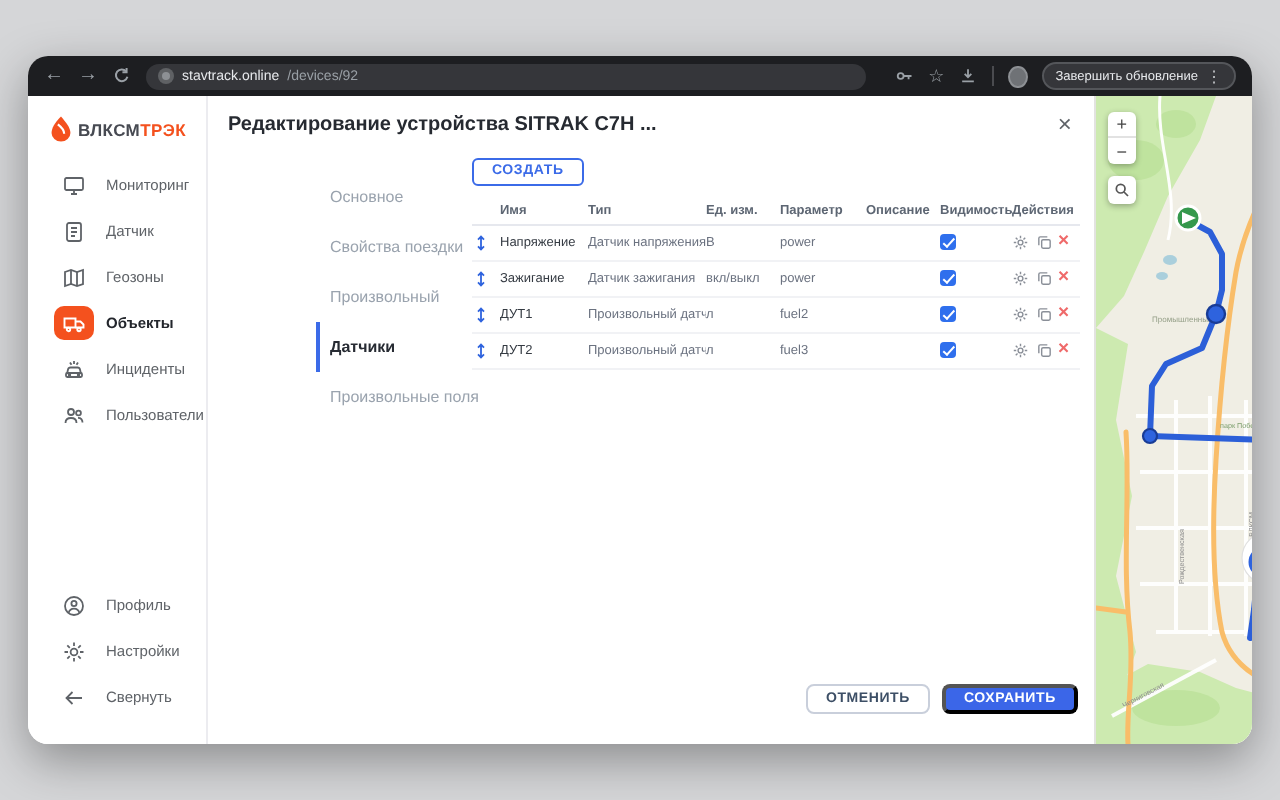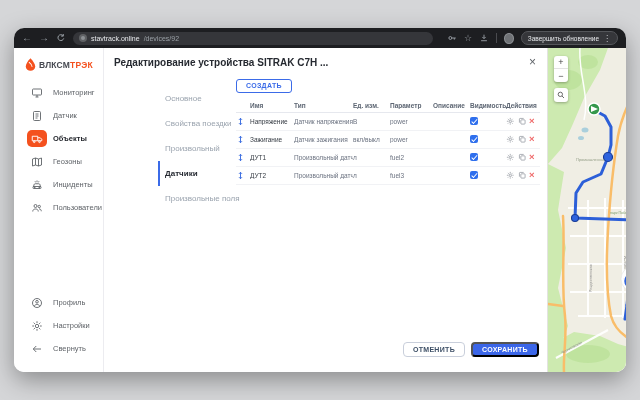--- a/index.html
+++ b/index.html
@@ -162,39 +162,39 @@
           </div>
           <div class="nav-item">
             <span class="nav-ic">
               <svg viewBox="0 0 24 24" fill="none" stroke="#5f6368" stroke-width="1.8">
                 <rect x="5" y="3" width="14" height="18" rx="2"></rect>
                   <path d="M9,8 H15 M9,12 H15 M9,16 H13"></path>
               </svg>
               </span>
             <span class="nav-label">Датчик</span>
           </div>
+          <div class="nav-item">
+            <span class="nav-ic">
+              <svg viewBox="0 0 24 24" fill="none" stroke="#5f6368" stroke-width="1.8">
+                <path d="M3,6 L9,4 L15,6 L21,4 V18 L15,20 L9,18 L3,20 Z"></path>
+                  <path d="M9,4 V18 M15,6 V20"></path>
+              </svg>
+              </span>
+            <span class="nav-label">Геозоны</span>
+          </div>
           <div class="nav-item active">
             <span class="nav-ic">
               <svg viewBox="0 0 24 24" fill="none" stroke="#ffffff" stroke-width="1.9">
                 <path d="M2.5,6.5 H13.5 V15.5 H2.5 Z"></path>
                   <path d="M13.5,9.5 H18.5 L21.5,12.5 V15.5 H13.5"></path>
                 <circle cx="6.5" cy="17.5" r="1.7"></circle>
                   <circle cx="17" cy="17.5" r="1.7"></circle>
               </svg>
               </span>
             <span class="nav-label">Объекты</span>
-          </div>
-          <div class="nav-item">
-            <span class="nav-ic">
-              <svg viewBox="0 0 24 24" fill="none" stroke="#5f6368" stroke-width="1.8">
-                <path d="M3,6 L9,4 L15,6 L21,4 V18 L15,20 L9,18 L3,20 Z"></path>
-                  <path d="M9,4 V18 M15,6 V20"></path>
-              </svg>
-              </span>
-            <span class="nav-label">Геозоны</span>
           </div>
           <div class="nav-item">
             <span class="nav-ic">
               <svg viewBox="0 0 24 24" fill="none" stroke="#5f6368" stroke-width="1.8">
                 <path d="M5,16 L6,11.5 C6.3,10.2 7.2,9.5 8.5,9.5 H15.5 C16.8,9.5 17.7,10.2 18,11.5 L19,16"></path>
                 <rect x="4" y="15" width="16" height="4" rx="1.2"></rect>
                 <circle cx="7.5" cy="17" r="0.8" fill="#5f6368"></circle>
                   <circle cx="16.5" cy="17" r="0.8" fill="#5f6368"></circle>
                 <path d="M12,3 V6 M8,4.5 L9.5,6.8 M16,4.5 L14.5,6.8"></path>
               </svg>

